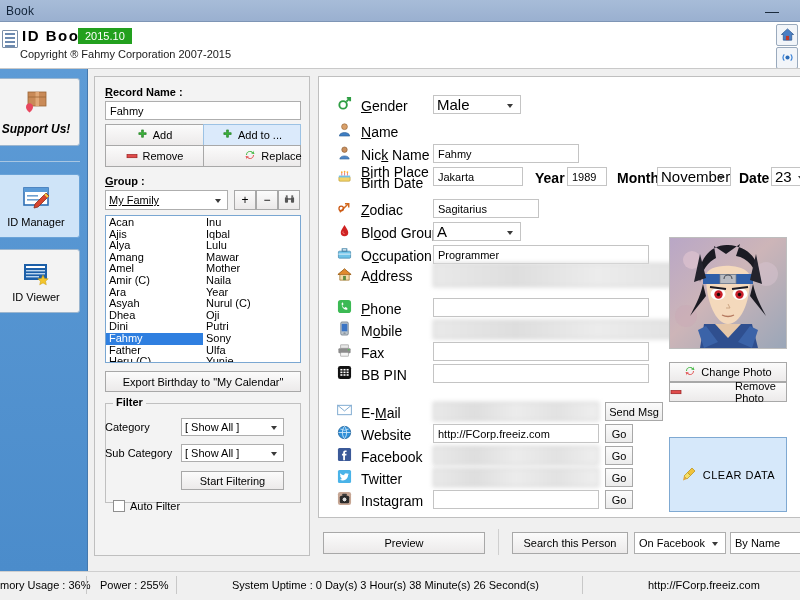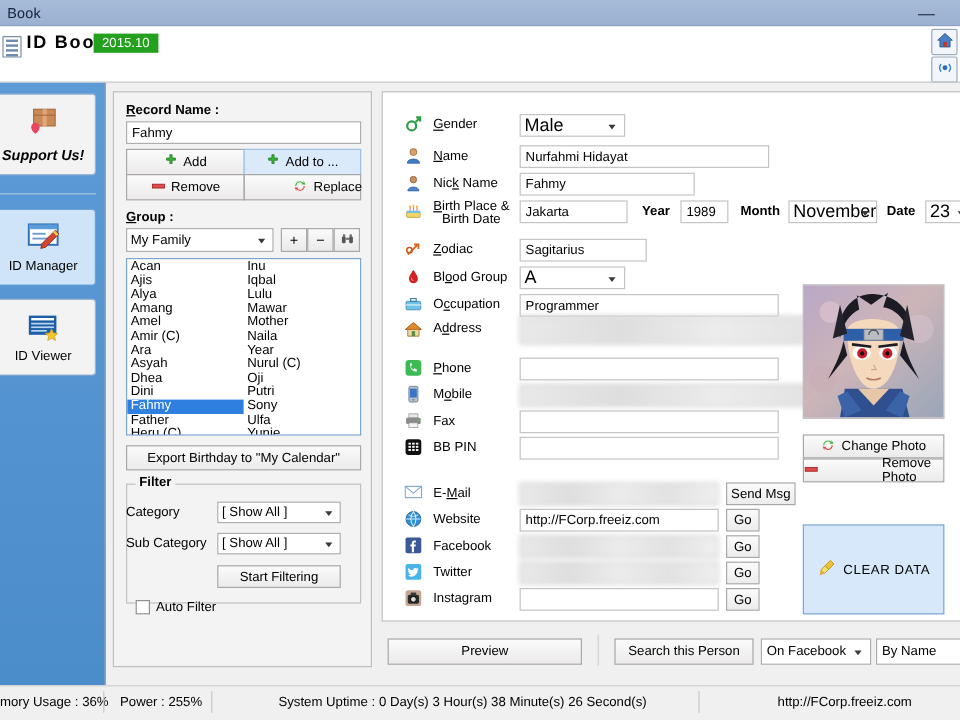--- a/index.html
+++ b/index.html
@@ -163,21 +163,21 @@
   }
   .cbx { width: 12px; height: 12px; border: 1px solid #8f8f8f; background: #fff; }
 
   
   #rightpanel {
     position: absolute; left: 318px; top: 76px; width: 486px; height: 442px;
     background: #fff; border: 1px solid #bfbfbf;
   }
   .row { position: absolute; left: 0; width: 486px; height: 22px; }
   .ico { position: absolute; left: 18px; width: 16px; height: 16px; }
-  .flbl { position: absolute; left: 42px; font-size: 11px; white-space: nowrap; text-align: center; }
+  .flbl { position: absolute; left: 42px; font-size: 14px; white-space: nowrap; }
   .fin {
     position: absolute; border: 1px solid #c4c4c4; background: #fff;
     height: 19px; font-size: 11px; padding: 1px 4px;
     font-family: "Liberation Sans", sans-serif; color: #000;
   }
   .fsel {
     position: absolute; border: 1px solid #c4c4c4; background: #fff;
     height: 19px; font-size: 15px; padding-left: 3px;
     font-family: "Liberation Sans", sans-serif; color: #000;
   }
@@ -241,20 +241,21 @@
 
 <div id="titlebar">
   <span class="t-text">Book</span>
   <span class="t-min">—</span>
 </div>
 
 <div id="header">
   <div id="app-icon"></div>
   <div id="app-title">ID Book</div>
   <div id="version-badge">2015.10</div>
+  <div id="copyright">Copyright ® Fahmy Corporation 2007-2015</div>
 
   <div class="hdr-btn" id="btn-home">
     <span>
       <svg width="15" height="15" viewBox="0 0 16 16">
         <path d="M8 2 L14.5 8 L12.5 8 L12.5 14 L3.5 14 L3.5 8 L1.5 8 Z" fill="#4b7fc4" stroke="#2d5a93" stroke-width="0.8"></path>
         <rect x="6.3" y="9.5" width="3.4" height="4.5" fill="#c0392b"></rect>
       </svg>
     </span>
   </div>
   <div class="hdr-btn" id="btn-signal">
@@ -355,21 +356,21 @@
         <path d="M10 6 a4 4 0 0 1-7 2.6 L3 10.5 L1.5 7 L5 7.4 L4 8 a2.8 2.8 0 0 0 5-2z" fill="#e04b4b"></path>
       </svg>
     </span>
     <span>Replace</span>
   </div>
 
   <div id="group-label" class="lbl-bold">
     <span class="ul">G</span><span>roup :</span>
   </div>
 
-  <div id="group-select" style="display:flex;align-items:center;">
+  <div id="group-select" style="display:flex;align-items:center;text-decoration:underline;">
     <span>My Family</span>
     <span class="cbarrow" style="right:6px;top:8px;"></span>
   </div>
 
   <div class="mini-btn" id="gb-plus">
     <span>+</span>
   </div>
   <div class="mini-btn" id="gb-minus">
     <span>−</span>
   </div>
@@ -464,21 +465,20 @@
   </div>
 
   <div class="row" style="top:44px;">
     <span class="ico" style="top:1px;">
       <svg width="15" height="15" viewBox="0 0 16 16">
         <circle cx="8" cy="5" r="3.1" fill="#d9a06a" stroke="#8a5a2b" stroke-width="0.6"></circle>
         <path d="M2.5 15 C2.5 10 13.5 10 13.5 15 Z" fill="#3f7fc4" stroke="#27578c" stroke-width="0.6"></path>
       </svg>
     </span>
     <span class="flbl" style="top:3px;"><span class="ul">N</span>ame</span>
-    <input class="fin" style="left: 114px; top: 0px; width: 208px;" value="Nurfahmi Hidayat">
   </div>
 
   <div class="row" style="top:67px;">
     <span class="ico" style="top:1px;">
       <svg width="15" height="15" viewBox="0 0 16 16">
         <circle cx="8" cy="5" r="2.9" fill="#c98f5e" stroke="#7c4f22" stroke-width="0.6"></circle>
         <path d="M3 15 C3 10.5 13 10.5 13 15 Z" fill="#4e86c6" stroke="#2b5e96" stroke-width="0.6"></path>
       </svg>
     </span>
     <span class="flbl" style="top:3px;">Nic<span class="ul">k</span> Name</span>

